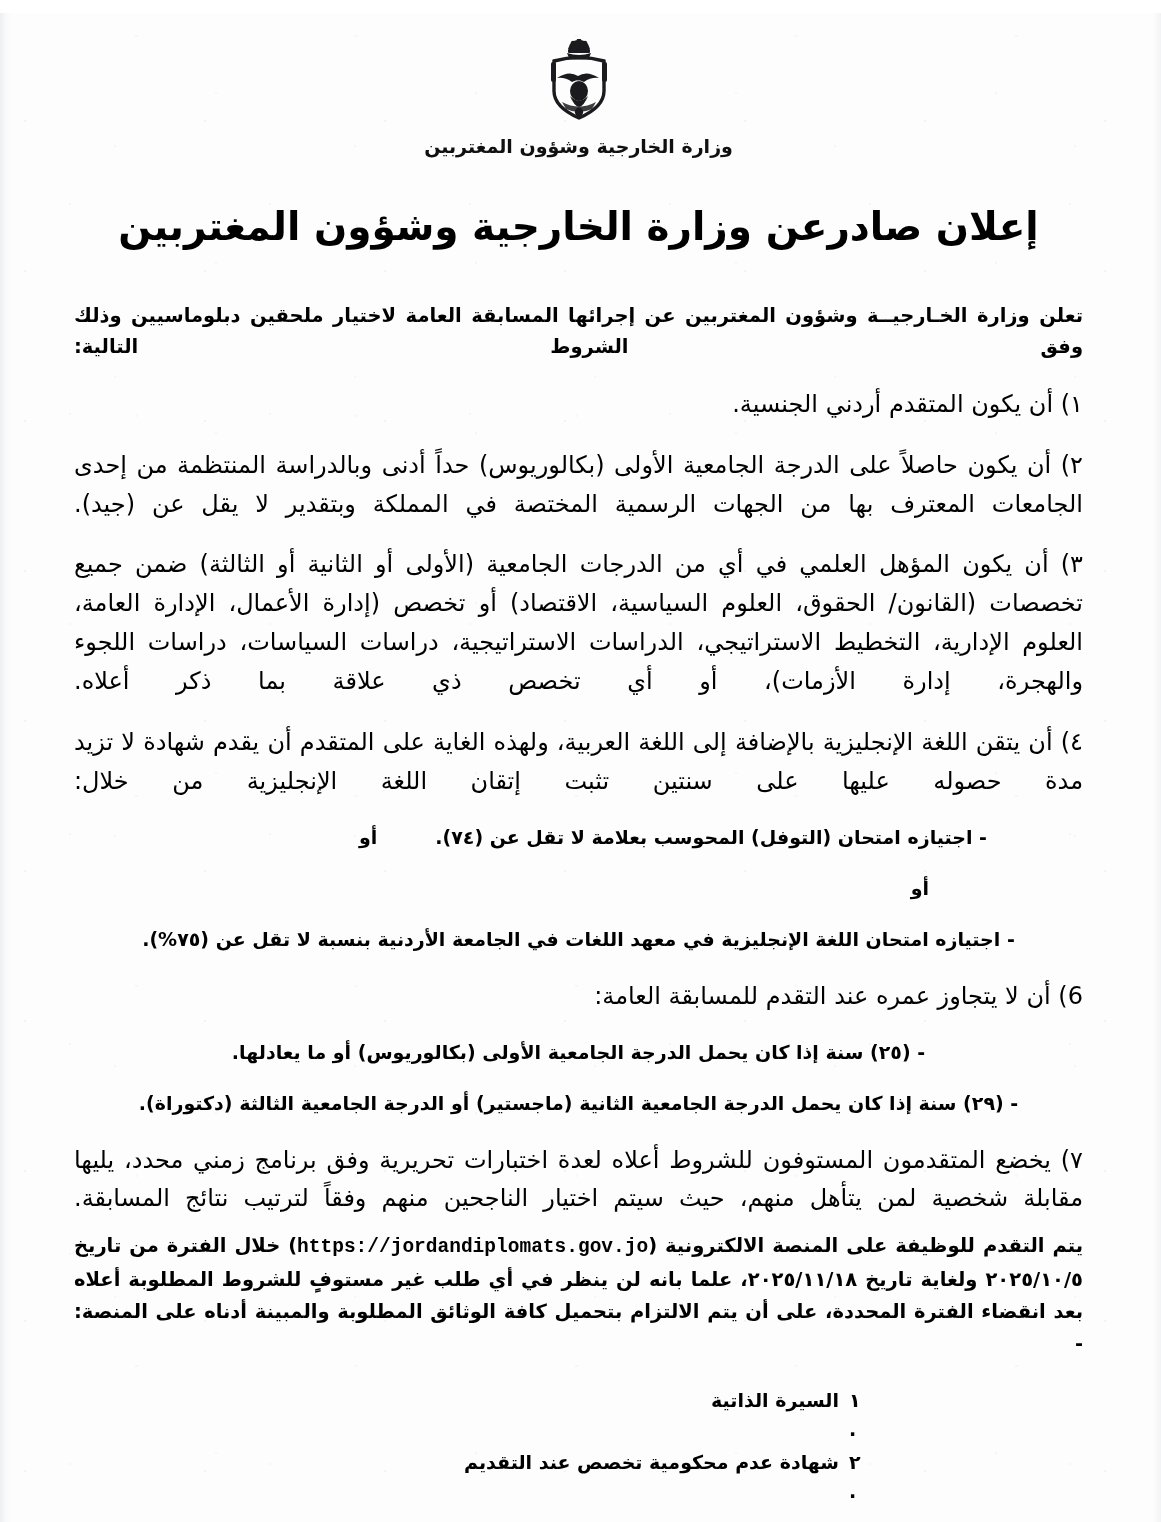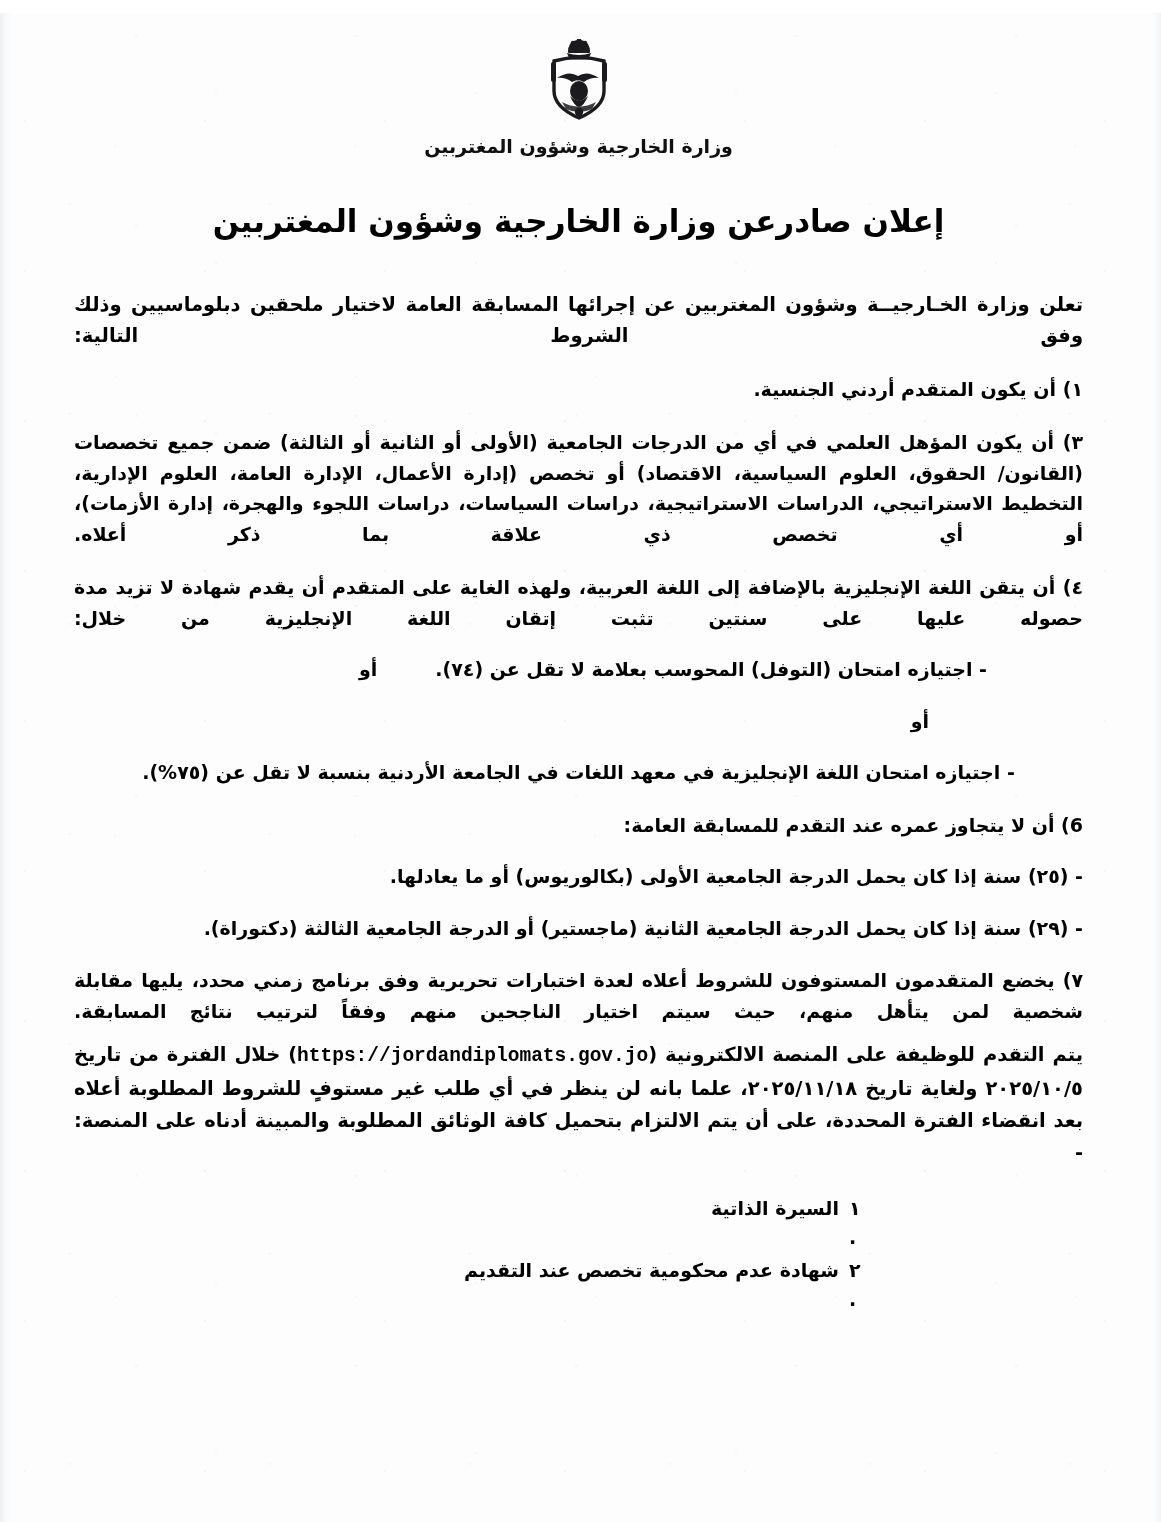--- a/index.html
+++ b/index.html
@@ -72,21 +72,21 @@
     font-size: 19px;
     font-weight: bold;
     letter-spacing: 0;
     color: #101010;
   }
 
   
   .announcement-title {
     margin-top: 44px;
     text-align: center;
-    font-size: 31px;
+    font-size: 39px;
     font-weight: bold;
     line-height: 1.35;
     color: #000;
   }
 
   
   .intro {
     margin-top: 46px;
     font-size: 19.5px;
     font-weight: bold;
@@ -95,22 +95,22 @@
     text-align-last: justify;
   }
 
   .cond-list {
     margin: 0;
     padding: 0;
     list-style: none;
   }
 
   .cond-item {
-    font-size: 19px;
-    font-weight: bold;
+    font-size: 24px;
+    font-weight: normal;
     line-height: 1.62;
     margin-top: 22px;
     text-align: justify;
     text-align-last: justify;
   }
 
   .cond-item.single {
     text-align: right;
     text-align-last: right;
   }
@@ -142,21 +142,21 @@
     white-space: nowrap;
   }
 
   .sub-row.centered {
     padding-right: 0;
     justify-content: center;
   }
 
   .sub-row.indent-age {
     padding-right: 0;
-    justify-content: flex-start;
+    justify-content: center;
   }
 
   
   .section-heading {
     margin-top: 28px;
     font-size: 20.5px;
     font-weight: bold;
     text-align: left;
     text-decoration: underline;
     text-underline-offset: 3px;
@@ -261,20 +261,21 @@
     </div>
 
     <h1 class="announcement-title">إعلان صادرعن وزارة الخارجية وشؤون المغتربين</h1>
 
     <p class="intro">تعلن وزارة الخـارجيــة وشؤون المغتربين عن إجرائها المسابقة العامة لاختيار ملحقين دبلوماسيين وذلك وفق الشروط التالية:</p>
 
     <ol class="cond-list">
 
       <li class="cond-item single">١) أن يكون المتقدم أردني الجنسية.</li>
 
+      <li class="cond-item">٢) أن يكون حاصلاً على الدرجة الجامعية الأولى (بكالوريوس) حداً أدنى  وبالدراسة المنتظمة من إحدى الجامعات المعترف بها من الجهات الرسمية المختصة في المملكة وبتقدير لا يقل عن (جيد).</li>
 
       <li class="cond-item">٣) أن يكون المؤهل العلمي في أي من الدرجات الجامعية (الأولى أو الثانية أو الثالثة) ضمن جميع تخصصات (القانون/ الحقوق، العلوم السياسية، الاقتصاد) أو تخصص (إدارة الأعمال، الإدارة العامة، العلوم الإدارية، التخطيط الاستراتيجي، الدراسات الاستراتيجية، دراسات السياسات، دراسات اللجوء والهجرة، إدارة الأزمات)، أو أي تخصص ذي علاقة بما ذكر أعلاه.</li>
 
       <li class="cond-item">٤) أن يتقن اللغة الإنجليزية بالإضافة إلى اللغة العربية، ولهذه الغاية على المتقدم أن يقدم شهادة لا تزيد مدة حصوله عليها على سنتين تثبت إتقان اللغة الإنجليزية من خلال:</li>
 
       <ul class="sub-list">
         <li class="sub-row">
           <span class="sub-text">- اجتيازه امتحان (التوفل) المحوسب بعلامة لا تقل عن (٧٤).</span>
           <span class="or-word">أو</span>
         </li>

